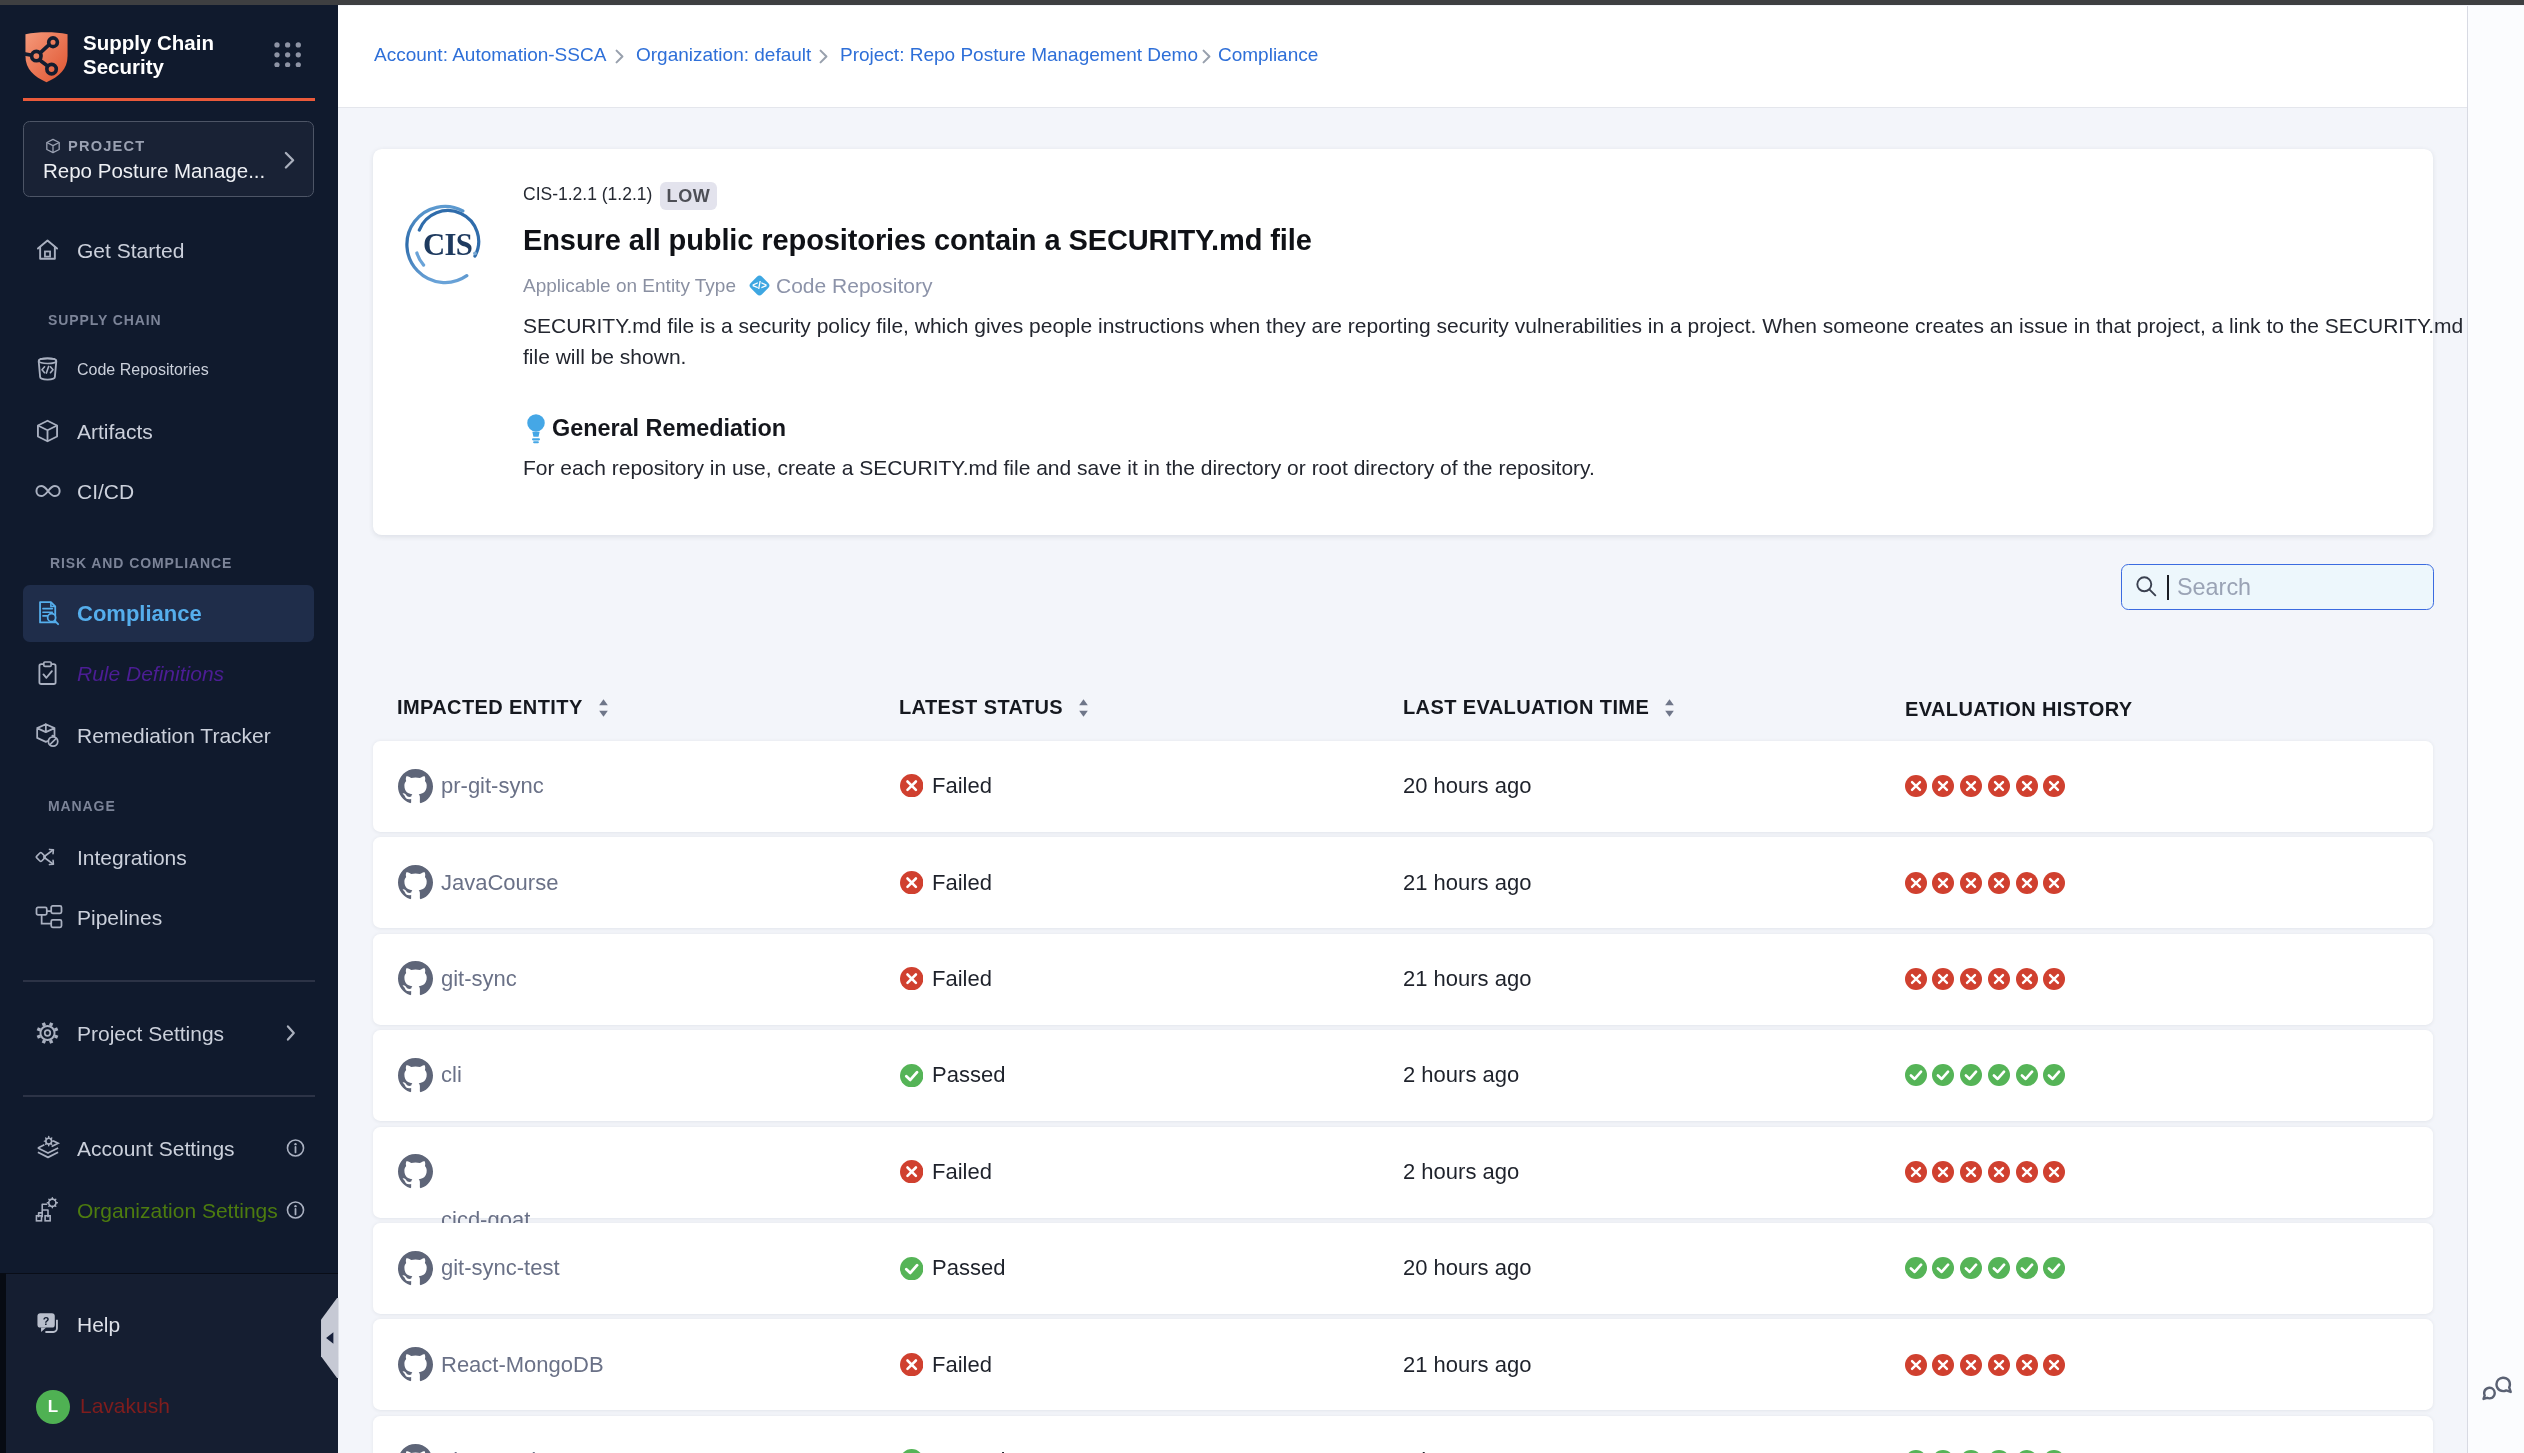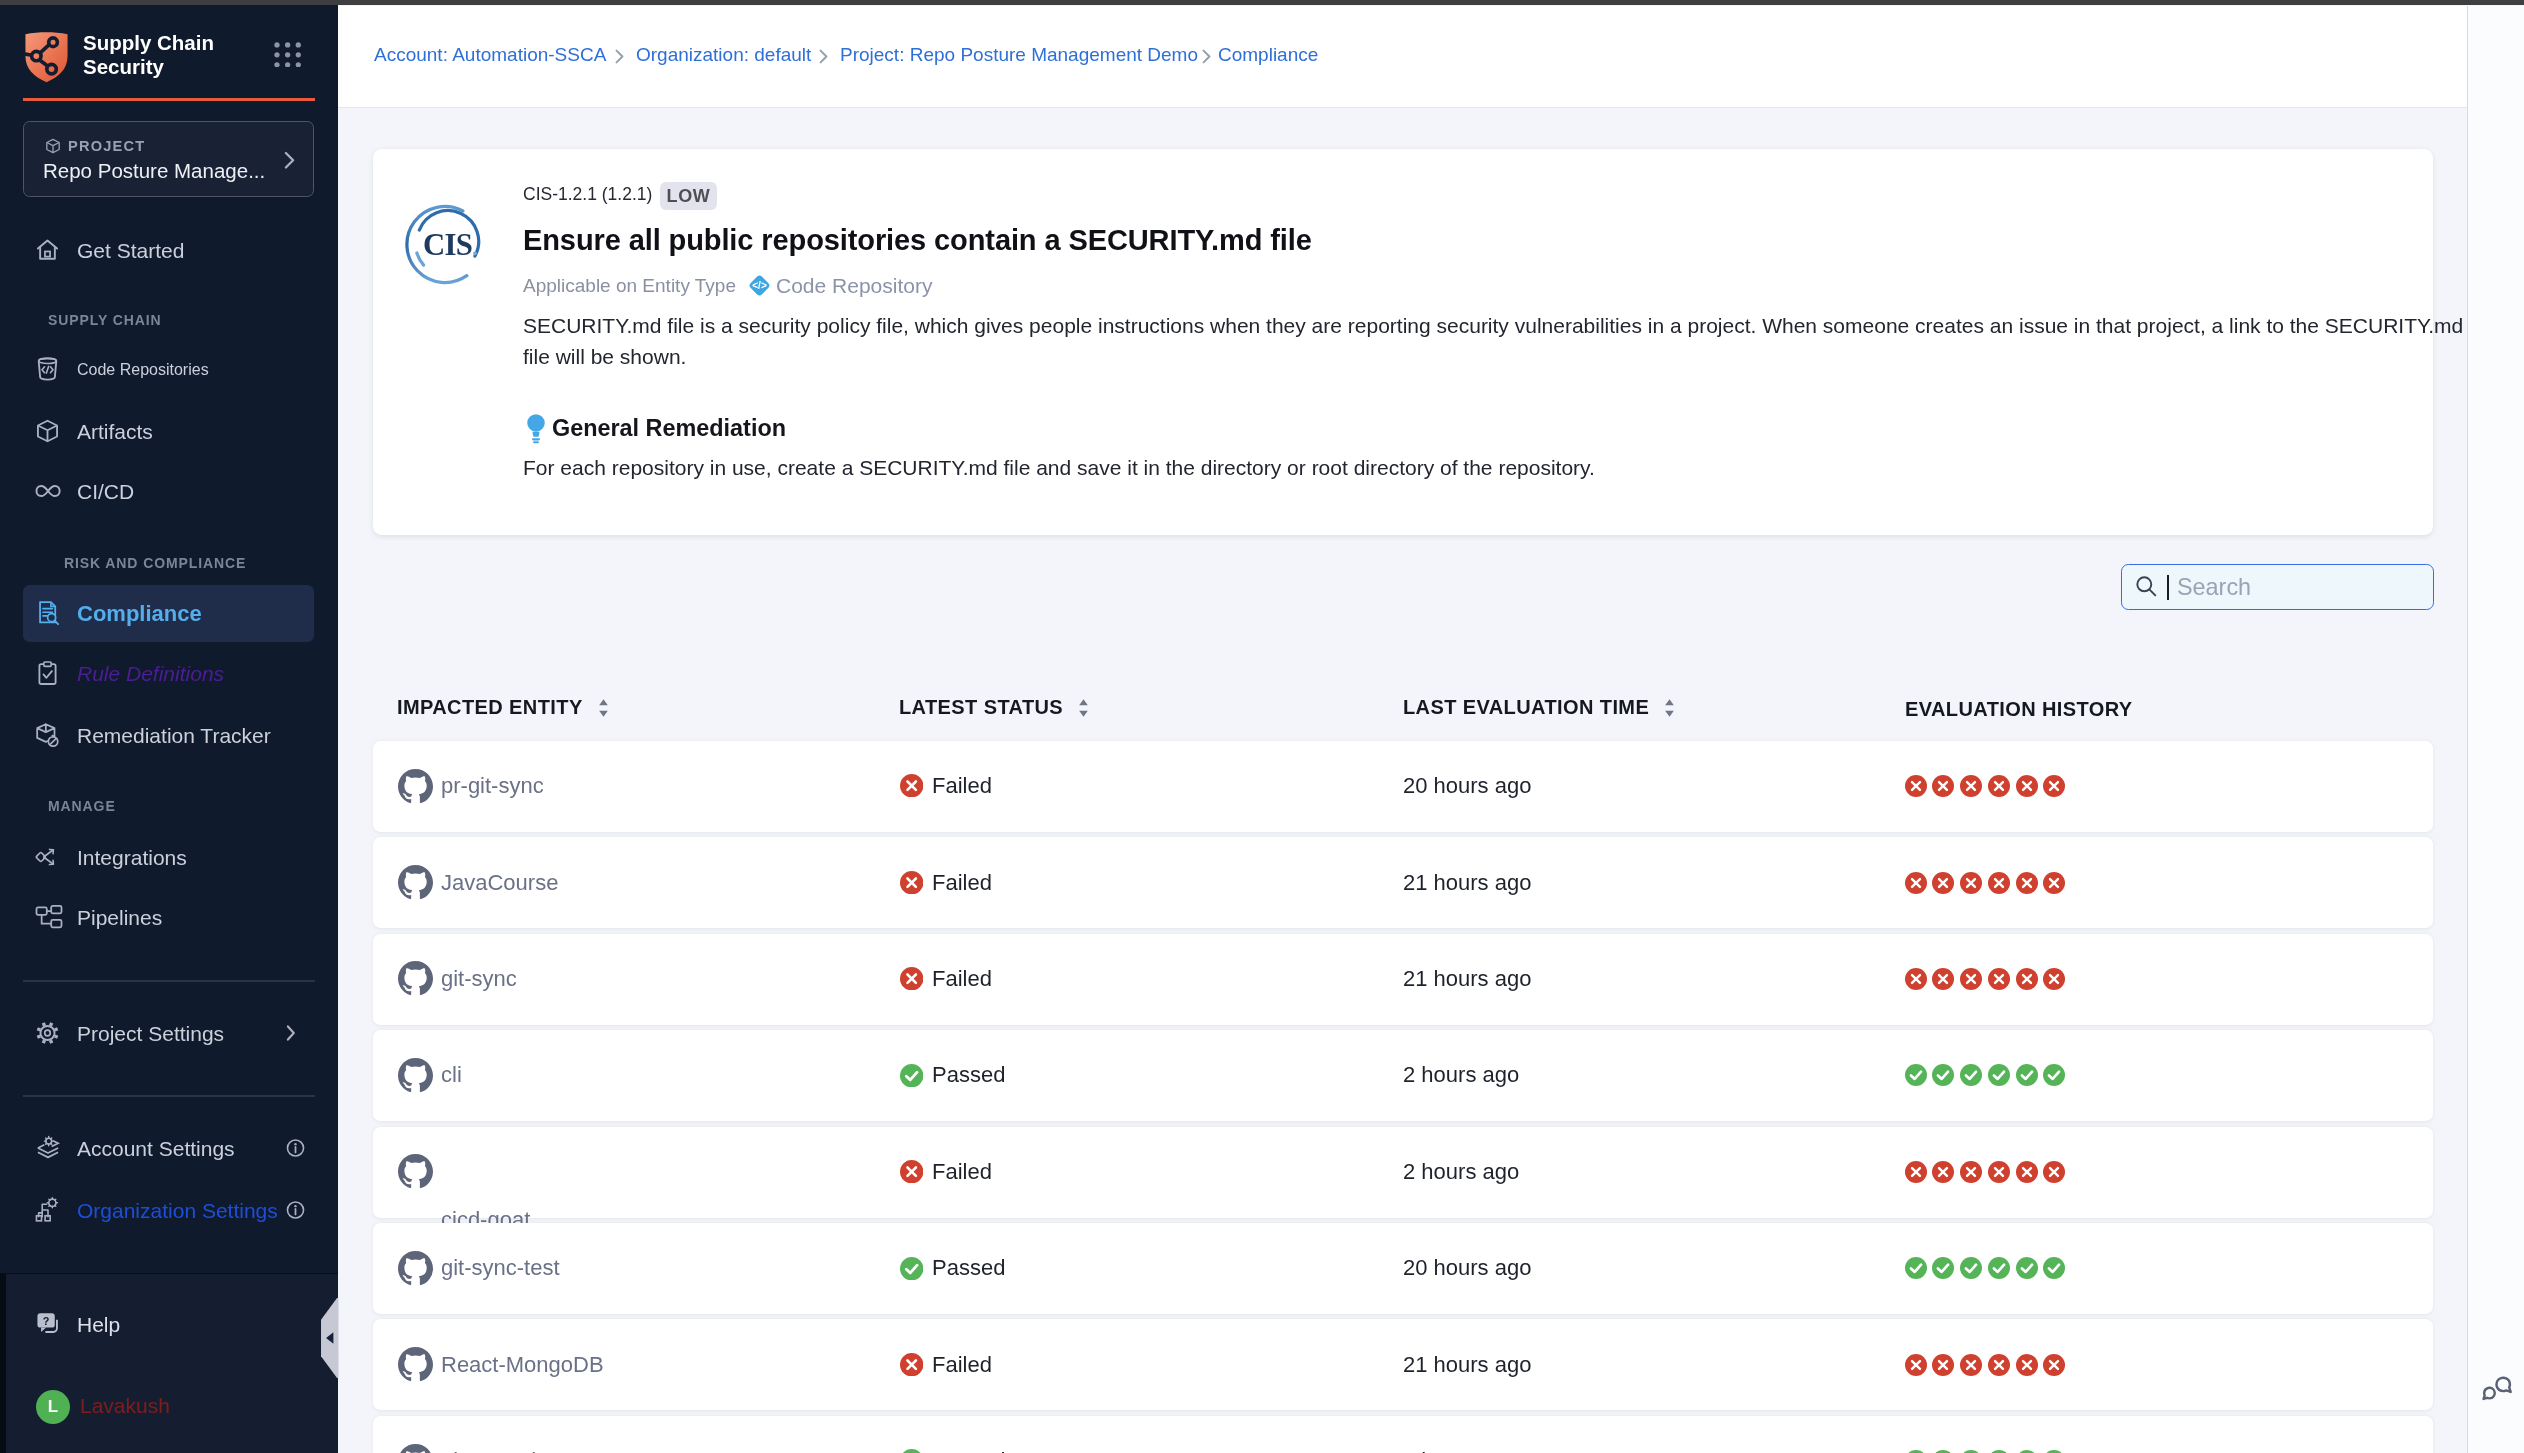--- a/index.html
+++ b/index.html
@@ -112,21 +112,21 @@
     </div>
     <div class="abs" style="left:35px; top:492px;">
       <div class="vcenter abs"><svg width="29" height="25" viewBox="0 0 40 34" fill="none">
           <path d="M18 17 C14 11.5 11.5 10 8.5 10 C4.6 10 2 13 2 17 C2 21 4.6 24 8.5 24 C11.5 24 14 22.5 18 17 C22 11.5 24.5 10 27.5 10 C31.4 10 34 13 34 17 C34 21 31.4 24 27.5 24 C24.5 24 22 22.5 18 17 Z" stroke="#a9b0c0" stroke-width="2.7"></path>
         </svg></div>
     </div>
     <div class="abs" style="left:77px; top:492px;">
       <div class="vcenter abs" style="white-space:nowrap; font-size:21px; color:#cbd0db; ">CI/CD</div>
     </div>
     <div class="abs" style="left:48px; top:563px;">
-      <div class="vcenter abs sb-label" style="position:relative; left:16px;">RISK AND COMPLIANCE</div>
+      <div class="vcenter abs sb-label" style="position:relative; left:2px;">RISK AND COMPLIANCE</div>
     </div>
     <div class="abs" id="sel-box"></div>
     <div class="abs" style="left:35px; top:614px;">
       <div class="vcenter abs"><svg width="26" height="26" viewBox="0 0 36 36" fill="none">
           <path d="M7 3 H22 L28 9 V31 H7 Z" stroke="#55aeec" stroke-width="2.5" stroke-linejoin="round"></path>
           <path d="M22 3 V9 H28" stroke="#55aeec" stroke-width="2.2"></path>
           <path d="M11 12 H24 M11 17 H24 M11 22 H17" stroke="#55aeec" stroke-width="2.3" stroke-linecap="round"></path>
           <circle cx="23" cy="24.5" r="5.5" stroke="#55aeec" stroke-width="2.4" fill="#1f2d4a"></circle>
           <path d="M27.5 29 L32 33.5" stroke="#55aeec" stroke-width="2.6" stroke-linecap="round"></path>
         </svg></div>
@@ -226,21 +226,21 @@
     <div class="abs" style="left:35px; top:1211px;">
       <div class="vcenter abs"><svg width="26" height="26" viewBox="0 0 36 36" fill="none">
           <circle cx="24" cy="8" r="5" stroke="#a9b0c0" stroke-width="2.2"></circle>
           <path d="M24 1 V3 M24 13 V15 M17 8 H19 M29 8 H31 M19.2 3.2 L20.6 4.6 M27.4 11.4 L28.8 12.8 M19.2 12.8 L20.6 11.4 M27.4 4.6 L28.8 3.2" stroke="#a9b0c0" stroke-width="1.9" stroke-linecap="round"></path>
           <path d="M10 14 V10 H17 M10 14 V22 M10 18 H18 V22 M10 22 H5 V28 M10 22 V28 M18 22 V28" stroke="#a9b0c0" stroke-width="2.2" stroke-linejoin="round"></path>
           <rect x="2" y="26" width="7" height="7" stroke="#a9b0c0" stroke-width="2.2"></rect>
           <rect x="14" y="26" width="7" height="7" stroke="#a9b0c0" stroke-width="2.2"></rect>
         </svg></div>
     </div>
     <div class="abs" style="left:77px; top:1211px;">
-      <div class="vcenter abs" style="white-space:nowrap; font-size:21px; color:#1d4ed8; ">Organization Settings</div>
+      <div class="vcenter abs" style="white-space:nowrap; font-size:21px; color:#4d7c0f; ">Organization Settings</div>
     </div>
     <div class="abs" style="left:286px; top:1211px;">
       <div class="vcenter abs"><svg width="19" height="19" viewBox="0 0 26 26" fill="none">
           <circle cx="13" cy="13" r="11" stroke="#a9b0c0" stroke-width="2.2"></circle>
           <circle cx="13" cy="7.8" r="1.6" fill="#a9b0c0"></circle>
           <path d="M13 11.5 V19" stroke="#a9b0c0" stroke-width="2.4" stroke-linecap="round"></path>
         </svg></div>
     </div>
     <div class="abs" id="sb-bottom"></div>
     <div class="abs" id="sb-blackstrip"></div>

